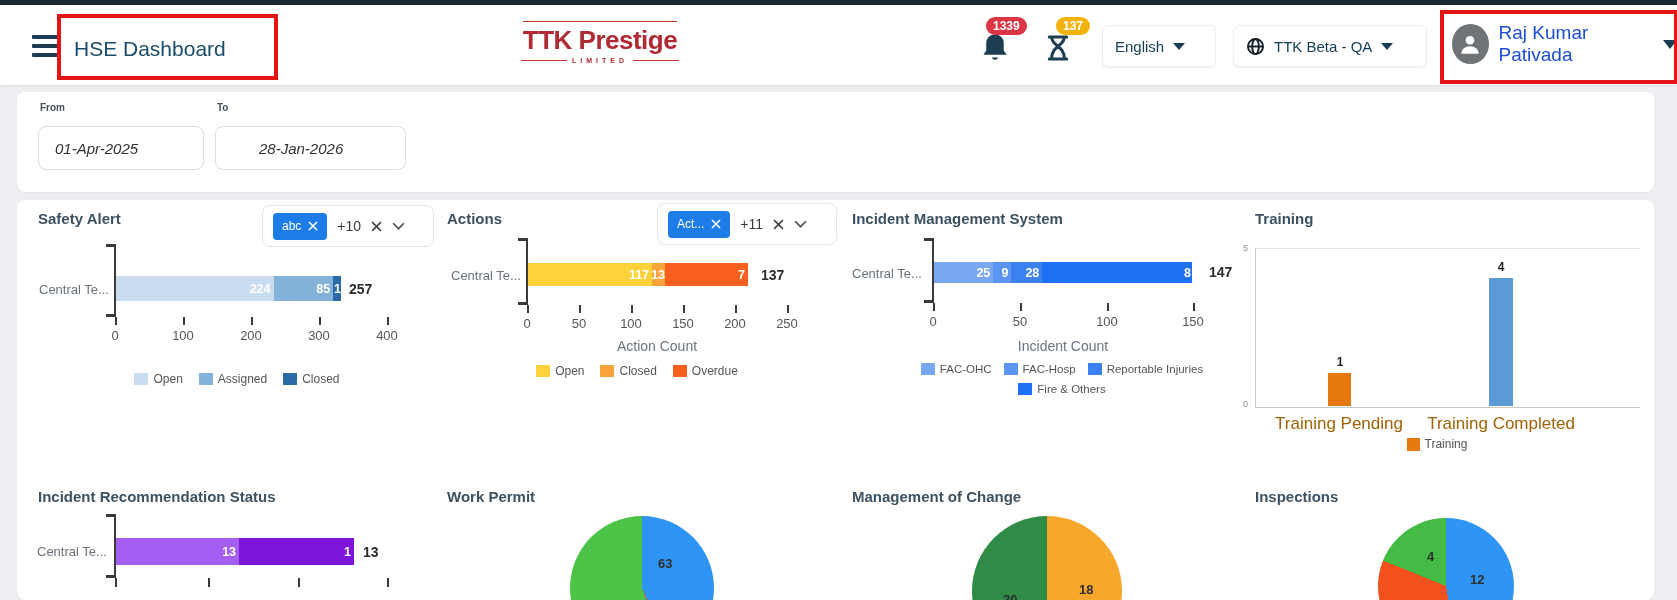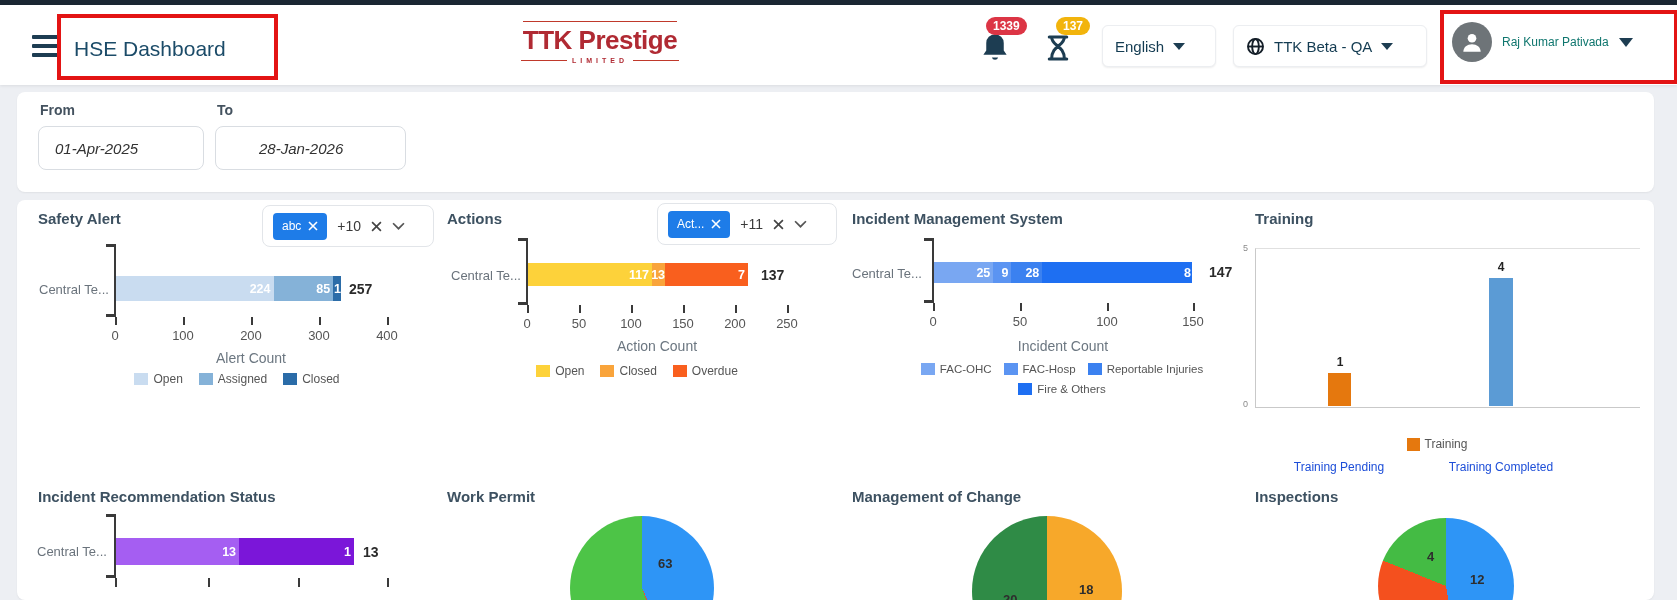--- a/index.html
+++ b/index.html
@@ -24,26 +24,26 @@
          padding:2px 7px;border-radius:10px;line-height:14px;}
   .badge.red{background:#dc3545;}
   .badge.gold{background:#f2b40c;}
   .selectbox{background:#fff;border:1px solid #eceef1;border-radius:6px;box-shadow:0 1px 2px rgba(0,0,0,.07);
              display:flex;align-items:center;gap:9px;padding:0 12px;height:40px;cursor:pointer;
              color:#143c52;font-size:15px;}
   .caret{width:0;height:0;border-left:6px solid transparent;border-right:6px solid transparent;
          border-top:7px solid #1d3d52;}
   .userbox{display:flex;align-items:center;gap:10px;cursor:pointer;}
   .avatar{width:40px;height:40px;border-radius:50%;background:#6e7478;display:flex;align-items:center;justify-content:center;}
-  .username{font-size:12px;color:#0f766e;}
+  .username{font-size:19px;color:#1d4ed8;}
   
   .card{background:#fff;border-radius:8px;box-shadow:0 1px 2px rgba(0,0,0,.06);}
   .filtercard{left:17px;top:92px;width:1637px;height:100px;}
   .maincard{left:17px;top:200px;width:1637px;height:400px;}
-  .flabel{font-size:14px;font-weight:bold;color:#44525f;}
+  .flabel{font-size:10px;font-weight:bold;color:#44525f;}
   .dateinput{border:1px solid #d9dde2;border-radius:8px;height:42px;background:#fff;
              font-size:15px;color:#333;display:flex;align-items:center;padding-left:16px;cursor:pointer;font-style:italic;}
   
   .ctitle{font-size:15px;font-weight:bold;color:#3d5161;}
   .chipbox{border:1px solid #e2e5e9;border-radius:8px;background:#fff;display:flex;align-items:center;padding:0 10px;gap:10px;}
   .chip{background:#1e7ce8;color:#fff;border-radius:4px;font-size:12px;height:27px;
         display:flex;align-items:center;gap:7px;padding:0 9px;cursor:pointer;}
   .more{font-size:14px;color:#3a3a3a;}
   .cat{font-size:13px;color:#6a737c;}
   .hbar{display:flex;overflow:hidden;}
@@ -55,21 +55,21 @@
   .tickv{width:2px;height:8px;background:#3a3a3a;}
   .ticklab{font-size:13px;color:#555;text-align:center;width:44px;margin-left:-22px;}
   .axlabel{font-size:14px;color:#6b7680;text-align:center;}
   .legend{display:flex;justify-content:center;align-items:center;gap:16px;}
   .litem{display:flex;align-items:center;gap:5px;cursor:pointer;}
   .sw{width:14px;height:12px;}
   .ltext{font-size:12px;color:#555;}
   .pie{border-radius:50%;}
   .plab{font-size:13px;font-weight:bold;color:#2e2e2e;}
   .ytick{font-size:9px;color:#8a8a8a;}
-  .xcat{font-size:12px;color:#1d4ed8;text-align:center;width:150px;margin-top:46px;}
+  .xcat{font-size:17px;color:#a16207;text-align:center;width:150px;}
   .barlab{font-size:12px;font-weight:bold;color:#222;text-align:center;width:36px;}
   svg{display:block;}
 </style>
 </head>
 <body>
 
 <div class="abs topstrip"></div>
 <div class="abs header">
   <div class="abs hamburger">
       <span></span>
@@ -175,21 +175,20 @@
   <div class="abs tickv" style="left:98px;top:117px;"></div>
   <div class="abs tickv" style="left:166px;top:117px;"></div>
   <div class="abs tickv" style="left:234px;top:117px;"></div>
   <div class="abs tickv" style="left:302px;top:117px;"></div>
   <div class="abs tickv" style="left:370px;top:117px;"></div>
   <div class="abs ticklab" style="left:98px;top:128px;">0</div>
   <div class="abs ticklab" style="left:166px;top:128px;">100</div>
   <div class="abs ticklab" style="left:234px;top:128px;">200</div>
   <div class="abs ticklab" style="left:302px;top:128px;">300</div>
   <div class="abs ticklab" style="left:370px;top:128px;">400</div>
-  <div class="abs axlabel" style="left:98px;top:150px;width:272px;">Alert Count</div>
   <div class="abs legend" style="left:60px;top:172px;width:320px;">
     <span class="litem">
         <span class="sw" style="background:#c9dcf0;"></span>
         <span class="ltext">Open</span>
       </span>
     <span class="litem">
         <span class="sw" style="background:#85b2d8;"></span>
         <span class="ltext">Assigned</span>
       </span>
     <span class="litem">

